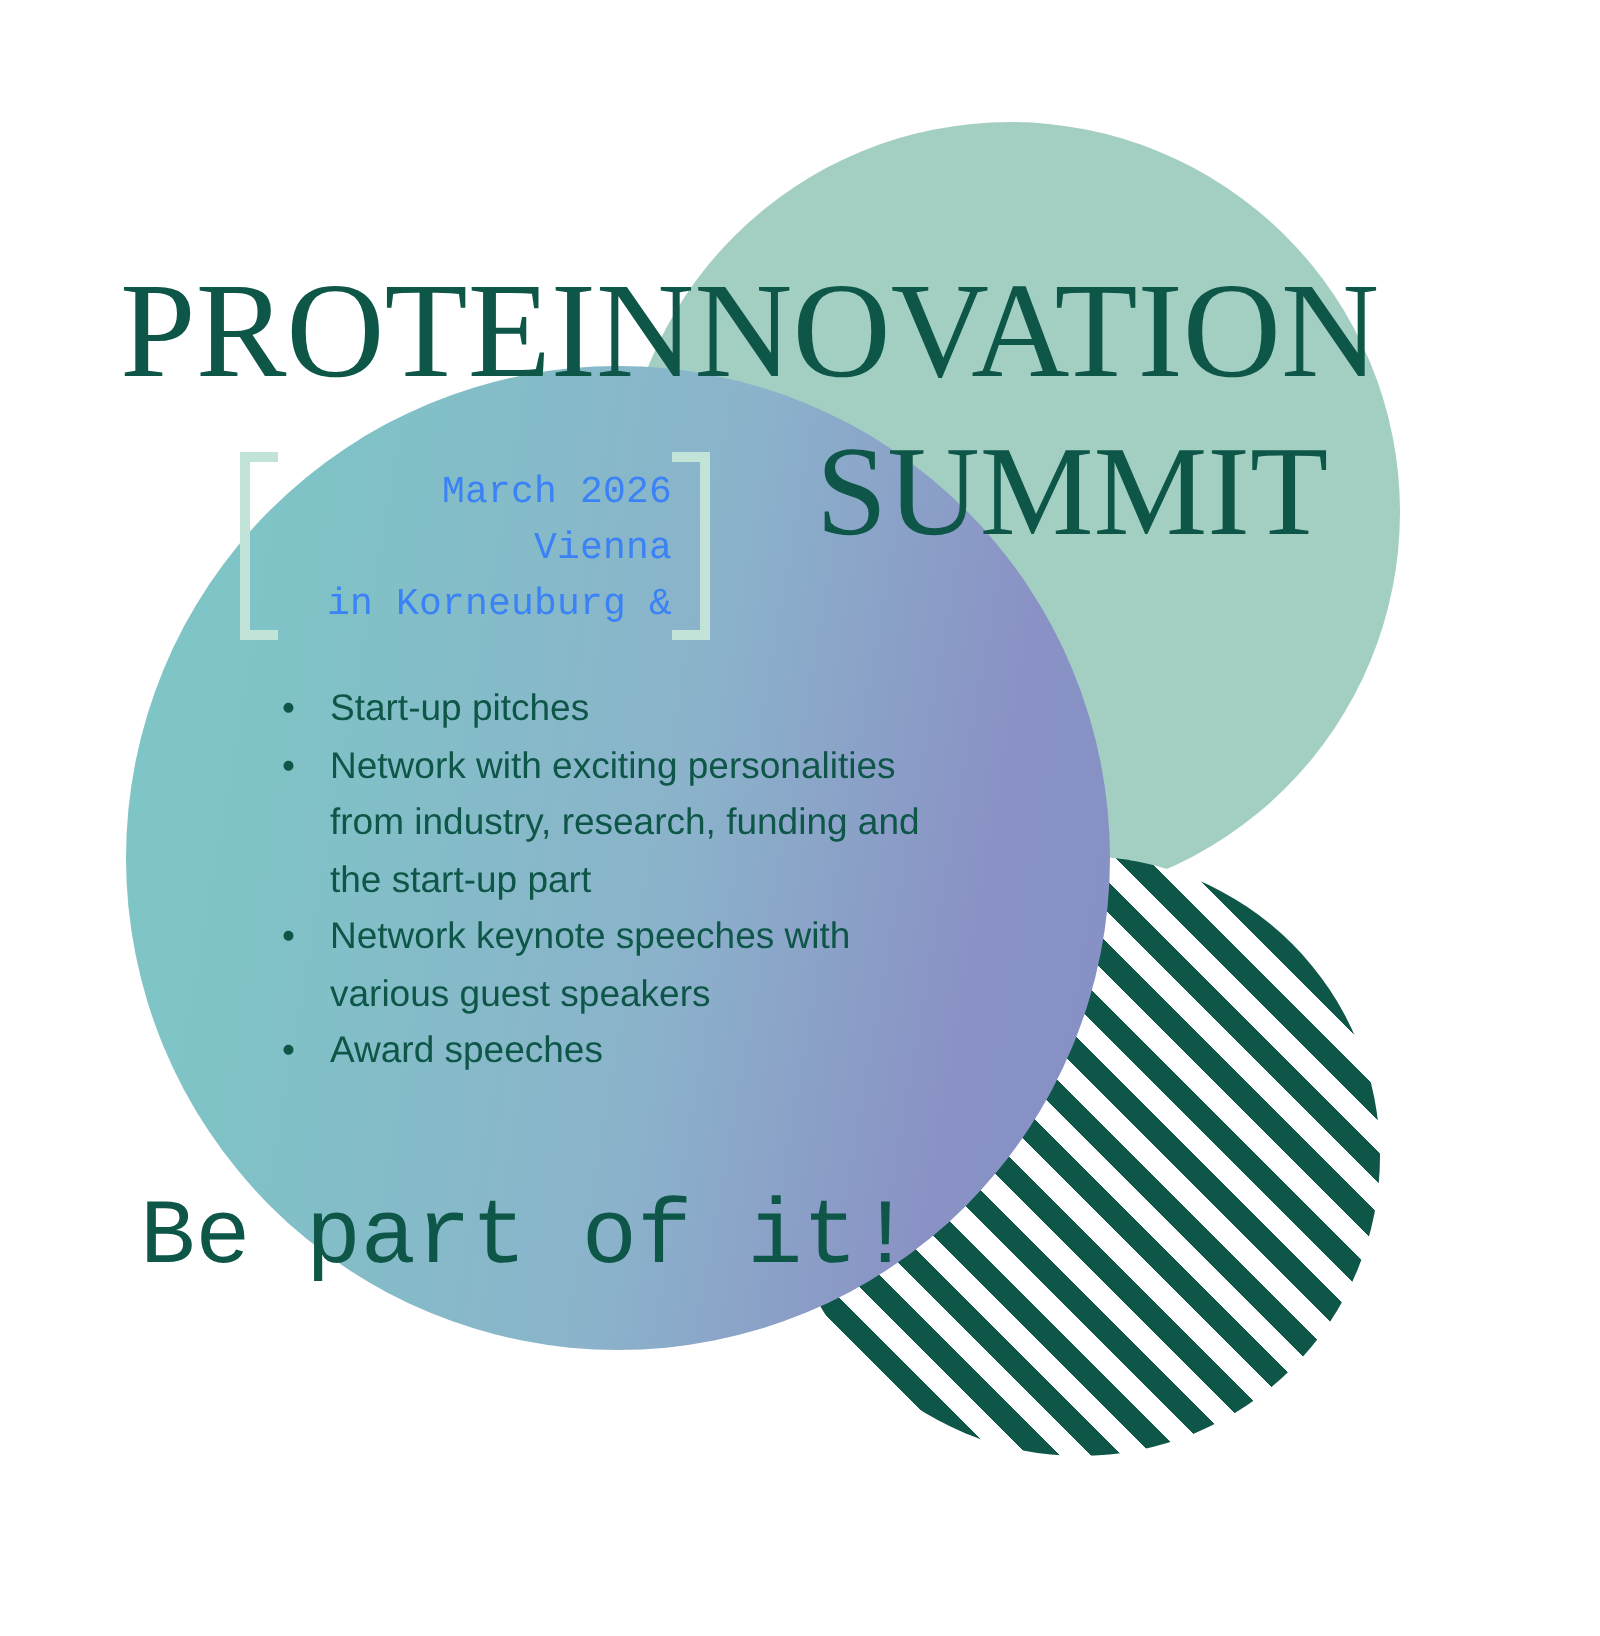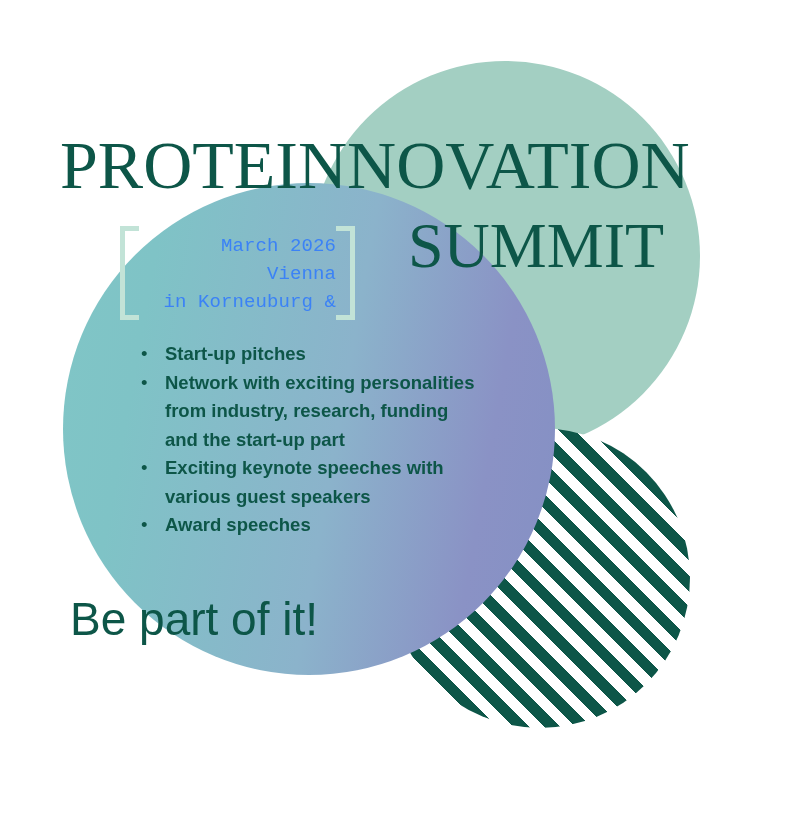--- a/index.html
+++ b/index.html
@@ -138,29 +138,28 @@
   }
   .bullet-dot {
     flex: 0 0 auto;
     width: 24px;
     text-align: left;
     font-size: 18.5px;
     line-height: 28.5px;
   }
   .bullet-text {
     flex: 1 1 auto;
-    font-weight: bold;
   }
 
   
   #tagline {
     position: absolute;
     left: 70px;
     top: 596px;
-    font-family: Liberation Sans, sans-serif;
+    font-family: Liberation Mono, monospace;
     color: #0d5648;
     font-size: 46px;
     line-height: 1;
     white-space: nowrap;
   }
 </style>
 </head>
 <body>
 
 <div id="poster">
@@ -188,21 +187,21 @@
       <div class="bullet-row">
         <span class="bullet-dot">•</span>
         <span class="bullet-text">Start-up pitches</span>
       </div>
       <div class="bullet-row">
         <span class="bullet-dot">•</span>
         <span class="bullet-text">Network with exciting personalities from industry, research, funding and the start-up part</span>
       </div>
       <div class="bullet-row">
         <span class="bullet-dot">•</span>
-        <span class="bullet-text">Exciting keynote speeches with various guest speakers</span>
+        <span class="bullet-text">Network keynote speeches with various guest speakers</span>
       </div>
       <div class="bullet-row">
         <span class="bullet-dot">•</span>
         <span class="bullet-text">Award speeches</span>
       </div>
     </div>
 
     <div id="tagline">Be part of it!</div>
 
   </div>

